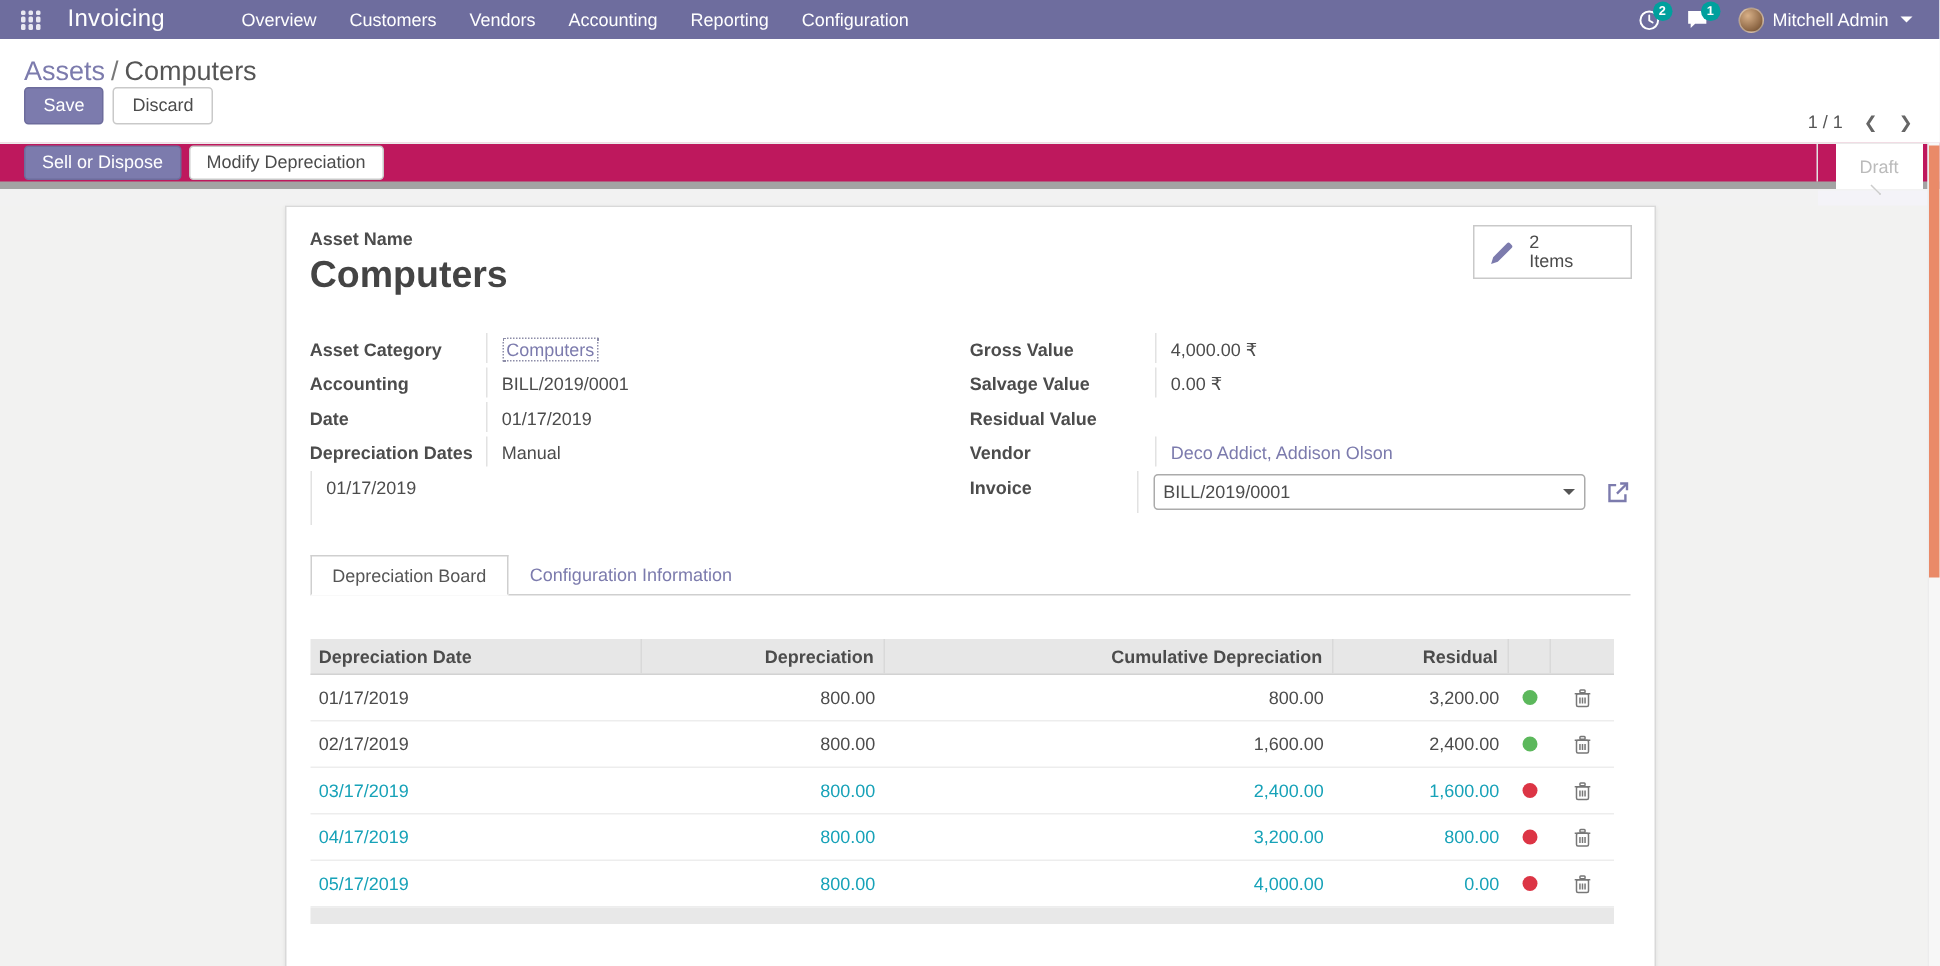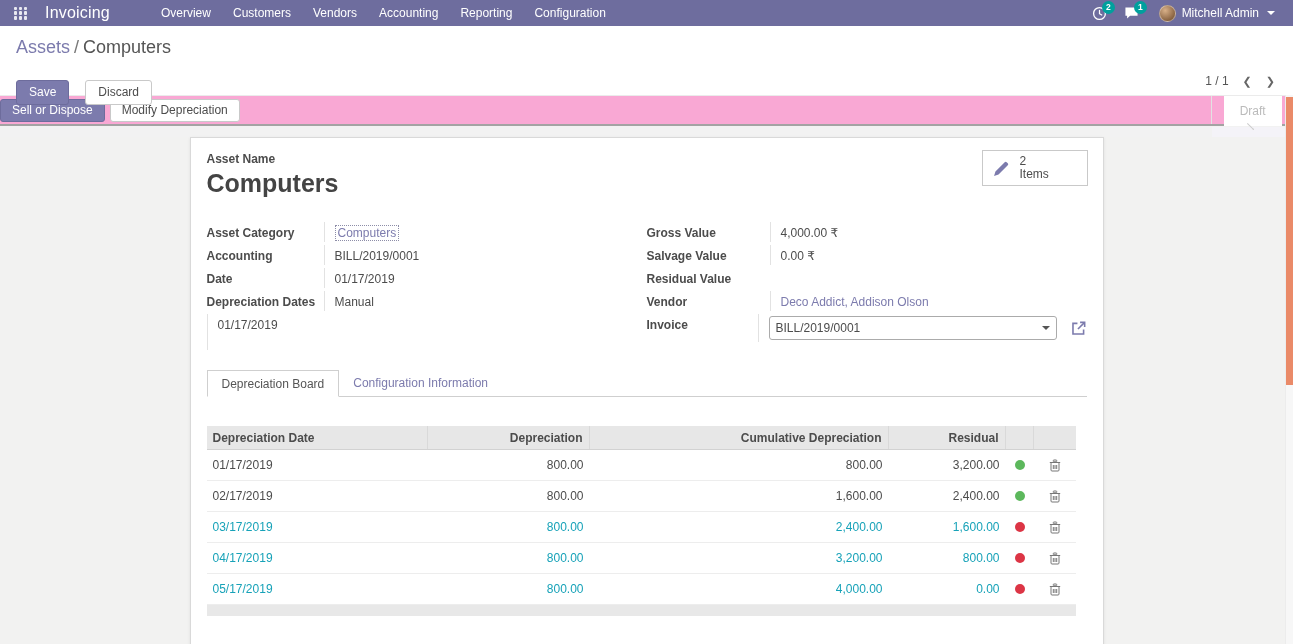--- a/index.html
+++ b/index.html
@@ -20,30 +20,30 @@
   .avatar { width:17px; height:17px; border-radius:50%; background:radial-gradient(circle at 35% 30%, #d8b088, #8a6442 70%, #5d4128); border:1px solid rgba(255,255,255,.4); }
   .user-name { font-size:12px; color:#fff; }
   .caret-down-white { width:0; height:0; border-left:4px solid transparent; border-right:4px solid transparent; border-top:4px solid #fff; margin-left:2px; }
 
   
   .control-panel { background:#fff; padding:10px 16px 8px; position:relative; height:69px; }
   .breadcrumb { font-size:18px; line-height:22px; }
   .breadcrumb .bc-link { color:#7c7bad; cursor:pointer; }
   .breadcrumb .bc-sep { color:#777; padding:0 4px; }
   .breadcrumb .bc-current { color:#555; }
-  .cp-buttons { margin-top:22px; display:flex; gap:16px; }
+  .cp-buttons { margin-top:0; display:flex; gap:6px; }
   .btn { font-size:12px; padding:4px 12px; border-radius:3px; cursor:pointer; border:1px solid transparent; line-height:15px; }
   .btn-primary { background:#7c7bad; border-color:#6d6c9c; color:#fff; }
   .btn-default { background:#fff; border-color:#c9c9c9; color:#4c4c4c; }
   .pager { position:absolute; right:18px; top:48px; display:flex; align-items:center; gap:14px; color:#555; }
   .pager-count { font-size:12px; }
   .pager-arrow { font-size:11px; color:#666; cursor:pointer; }
 
   
-  .action-bar { background:#f9a8d4; border-top:1px solid #ebebeb; border-bottom:2px solid #a3a3a3; height:31px; display:flex; align-items:center; }
+  .action-bar { background:#be185d; border-top:1px solid #ebebeb; border-bottom:5px solid #a3a3a3; height:31px; display:flex; align-items:center; padding-left:16px; }
   .action-bar .btn { padding:3px 11px; }
   .action-bar .btn + .btn { margin-left:5px; }
   .statusbar { margin-left:auto; display:flex; align-items:center; height:100%; border-left:1px solid #e2e2e2;flex-direction:column; }
   .status-step { font-size:12px; padding:0 16px; line-height:30px; }
   .status-step.muted { color:#bbb; background:#fff; cursor:pointer; }
   .status-step.active { color:#6f6daa; font-weight:bold; background:#f4f3f8; }
   .status-chevron { width:9px; height:9px; border-top:1px solid #ccc; border-right:1px solid #ccc; transform:rotate(45deg); margin:0 -2px 0 -6px; background:#fff; }
 
   
   .content { height:511px; position:relative; background:#f2f2f1; }

